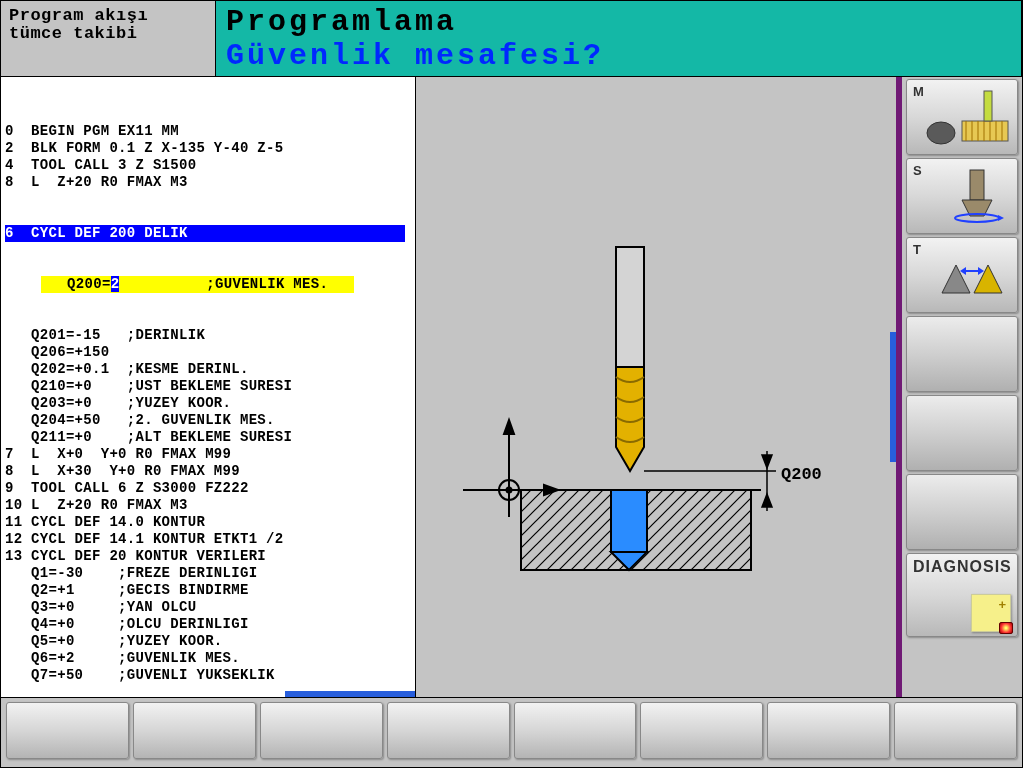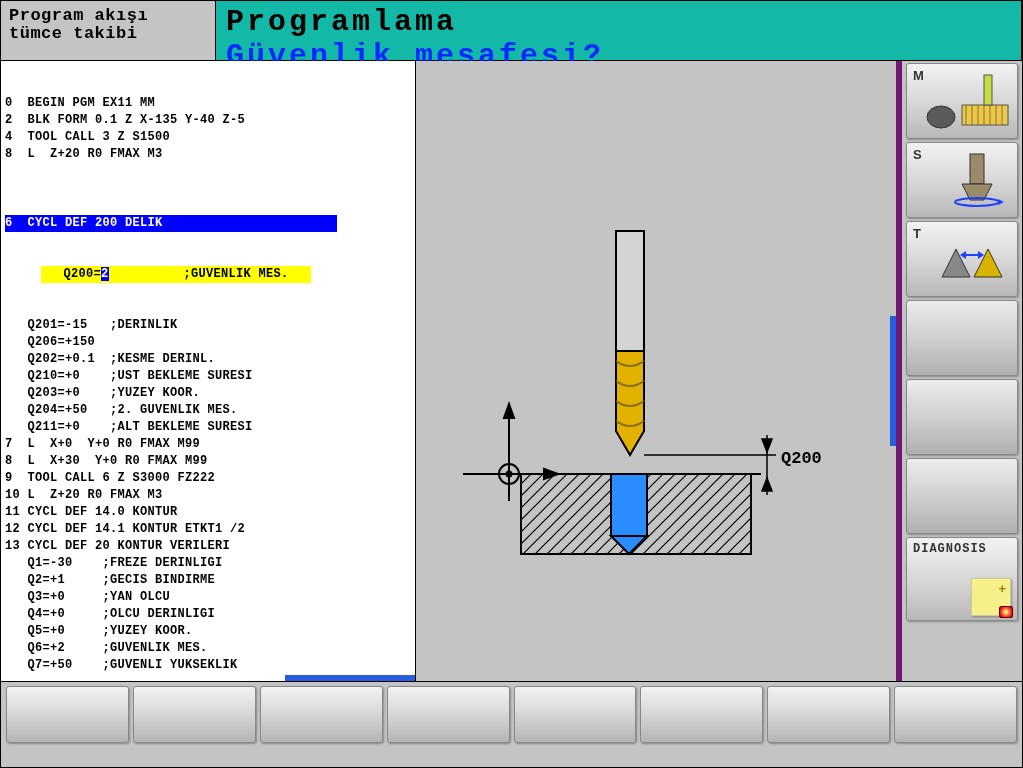--- a/index.html
+++ b/index.html
@@ -7,21 +7,21 @@
     font-family: "Courier New", monospace;
     background: #c4c4c4;
     width: 1023px;
     height: 768px;
     overflow: hidden;
     position: relative;
     border: 1px solid #000;
   }
   .top-row {
     display: flex;
-    height: 60px;
+    height: 76px;
     border-bottom: 1px solid #000;
   }
   .mode-box {
     width: 215px;
     border-right: 1px solid #000;
     background: #c4c4c4;
     padding: 6px 8px;
   }
   .mode-box div {
     font-family: "Courier New", monospace;
@@ -51,37 +51,36 @@
     color: #0028ff;
   }
   .main-area {
     display: flex;
     height: 620px;
   }
   .editor {
     width: 416px;
     background: #ffffff;
     border-right: 1px solid #000;
-    padding: 0 4px;
-    font-family: "Courier New", monospace;
-    font-size: 12px;
+    padding: 12px 4px;
+    font-family: "Courier New", monospace;
+    font-size: 14px;
     font-weight: bold;
     line-height: 17px;
     letter-spacing: 0.3px;
     position: relative;
     white-space: pre;
     overflow: hidden;
   }
   .line { white-space: pre; }
   .hl-blue {
     background: #0000ff;
     color: #fff;
     display: inline-block;
-    width: 332px;
-    margin-top: 18px;
+    width: 400px;
   }
   .hl-yellow {
     background: #ffff00;
     color: #000;
     display: inline-block;
     margin-left: 36px;
   }
   .hl-cursor {
     background: #0000ff;
     color: #fff;
@@ -270,21 +269,21 @@
         <polygon points="62,52 76,24 90,52" fill="#d8b400" stroke="#333"></polygon>
         <line x1="50" y1="30" x2="70" y2="30" stroke="#2040ff" stroke-width="2"></line>
         <polygon points="48,30 54,26 54,34" fill="#2040ff"></polygon>
         <polygon points="72,30 66,26 66,34" fill="#2040ff"></polygon>
       </svg>
     </div>
     <div class="side-btn empty"></div>
     <div class="side-btn empty"></div>
     <div class="side-btn empty"></div>
     <div class="side-btn" style="height:84px;">
-      <span class="lbl" style="font-size:12px;letter-spacing:1px;font-family:Liberation Mono, monospace;">DIAGNOSIS</span>
+      <span class="lbl" style="font-size:16px;letter-spacing:1px;">DIAGNOSIS</span>
       <div class="diag-note"></div>
       <div class="diag-redbox"></div>
     </div>
   </div>
 </div>
 
 <div class="soft-keys">
   <div class="softkey"></div>
   <div class="softkey"></div>
   <div class="softkey"></div>

